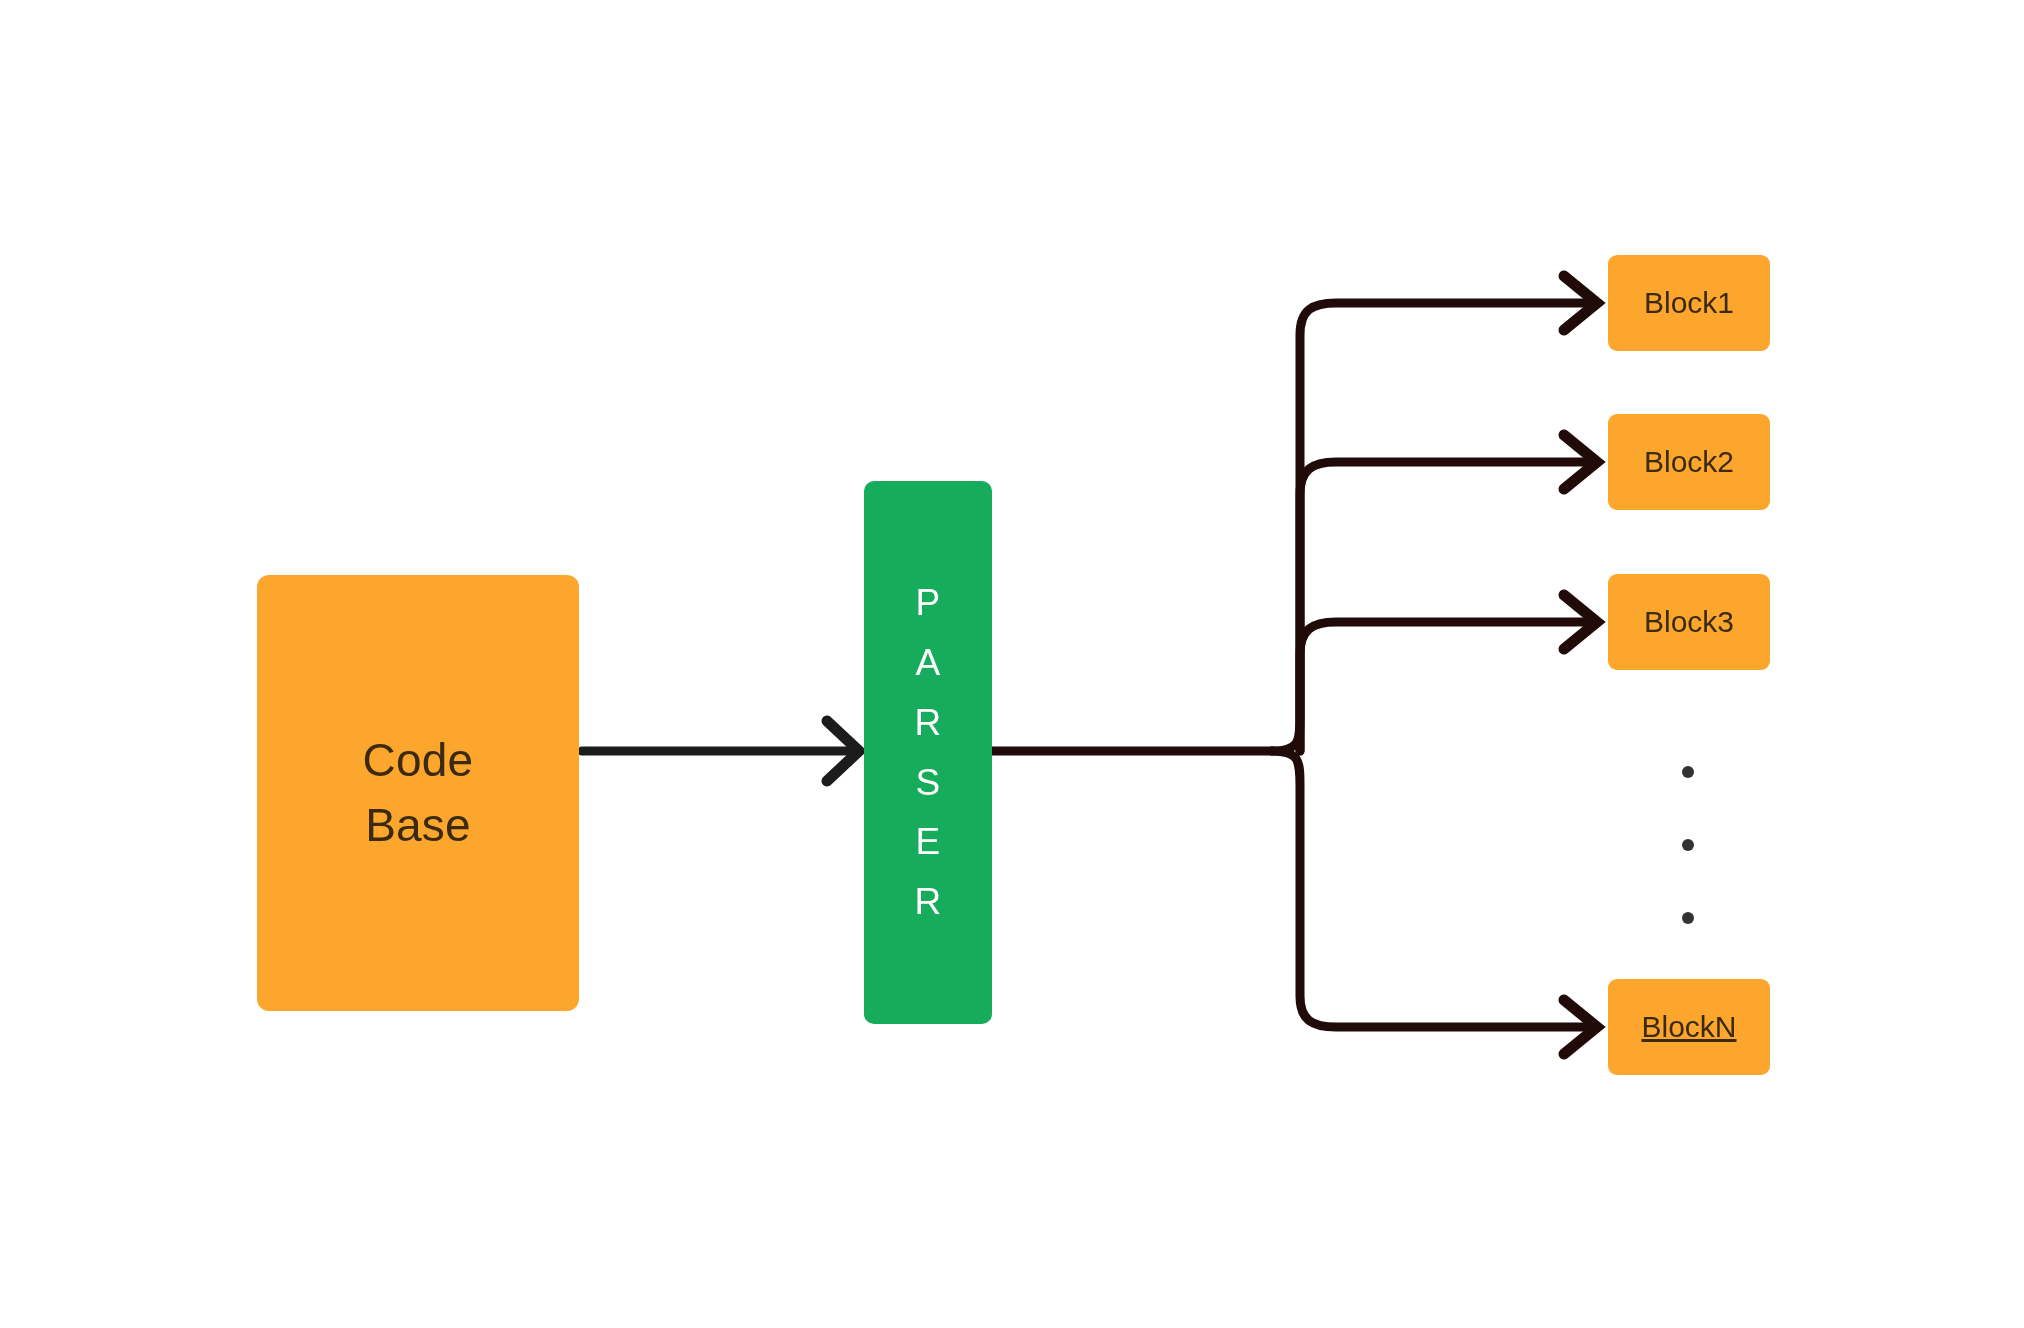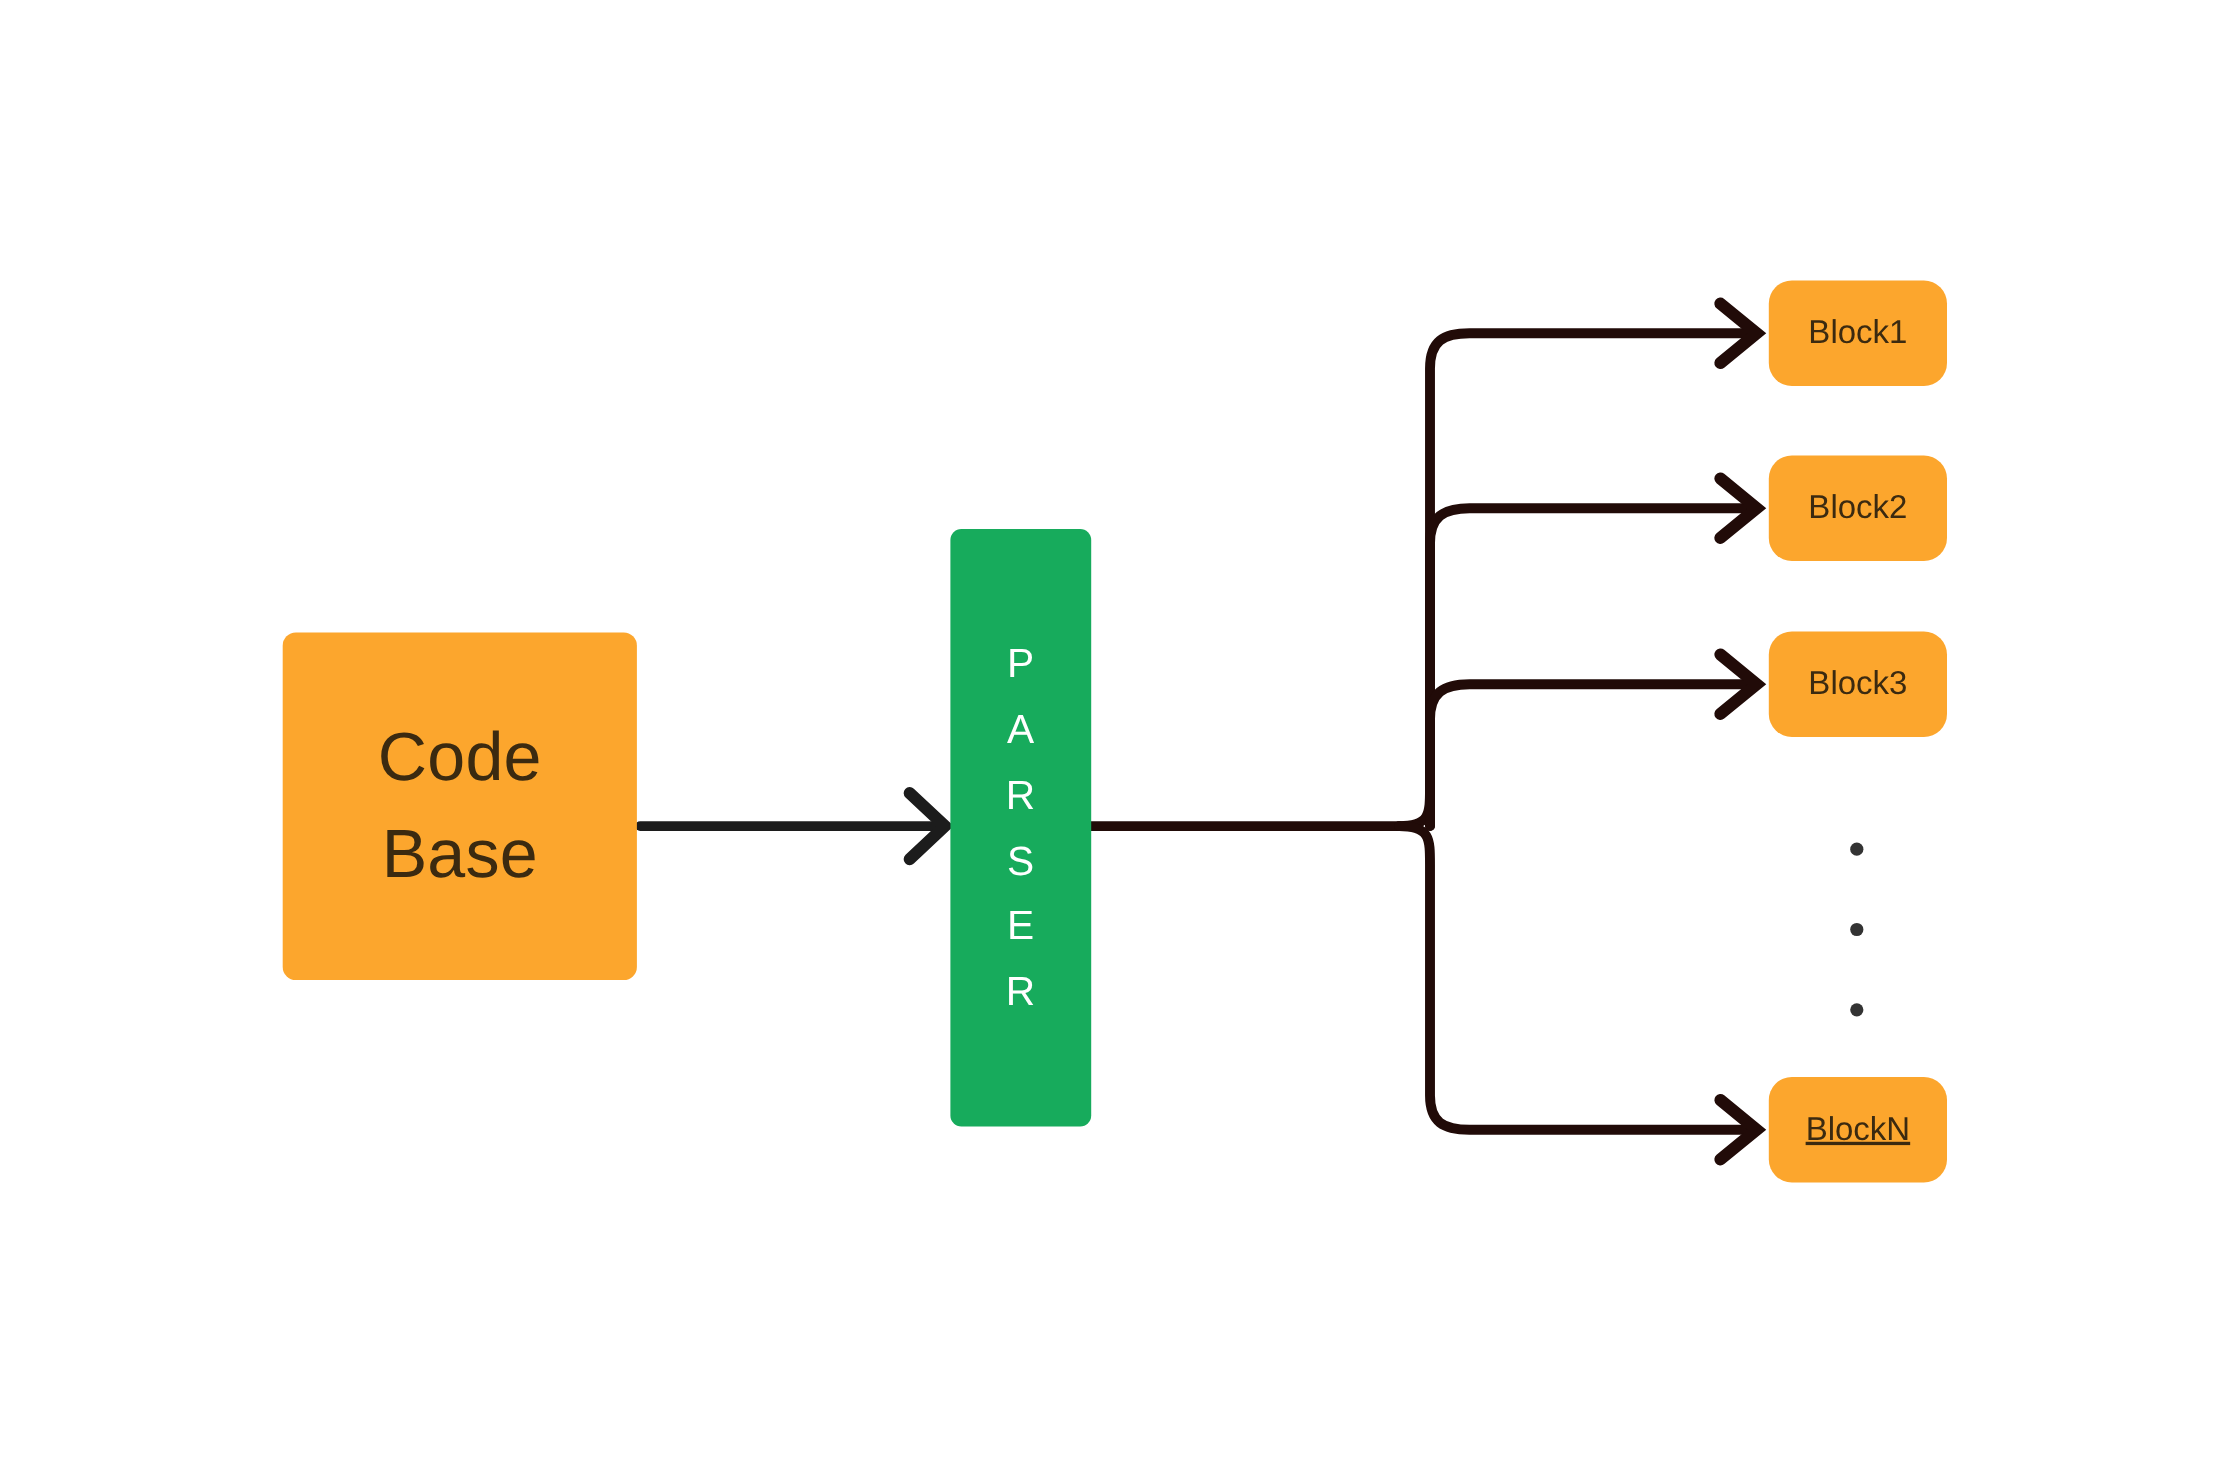--- a/index.html
+++ b/index.html
@@ -43,23 +43,23 @@
   }
   .node-green {
     background: #17AB5C;
     color: #ffffff;
   }
   
   #node-codebase {
     left: 257px;
     top: 575px;
     width: 322px;
-    height: 316px;
+    height: 436px;
     border-radius: 12px;
-    font-size: 62px;
+    font-size: 46px;
     line-height: 1.42;
     font-weight: 400;
     letter-spacing: 0.2px;
   }
   #node-codebase .label {
     white-space: pre-line;
   }
   
   #node-parser {
     left: 864px;
@@ -76,21 +76,21 @@
     font-size: 37px;
     font-weight: 400;
     line-height: 1.62;
     letter-spacing: 0.5px;
   }
   
   .node-block {
     width: 162px;
     height: 96px;
     font-size: 30px;
-    border-radius: 21px;
+    border-radius: 9px;
     left: 1608px;
   }
   #node-block1 { top: 255px; }
   #node-block2 { top: 414px; }
   #node-block3 { top: 574px; }
   #node-blockN { top: 979px; text-decoration: underline; }
 
   
   #ellipsis {
     position: absolute;

